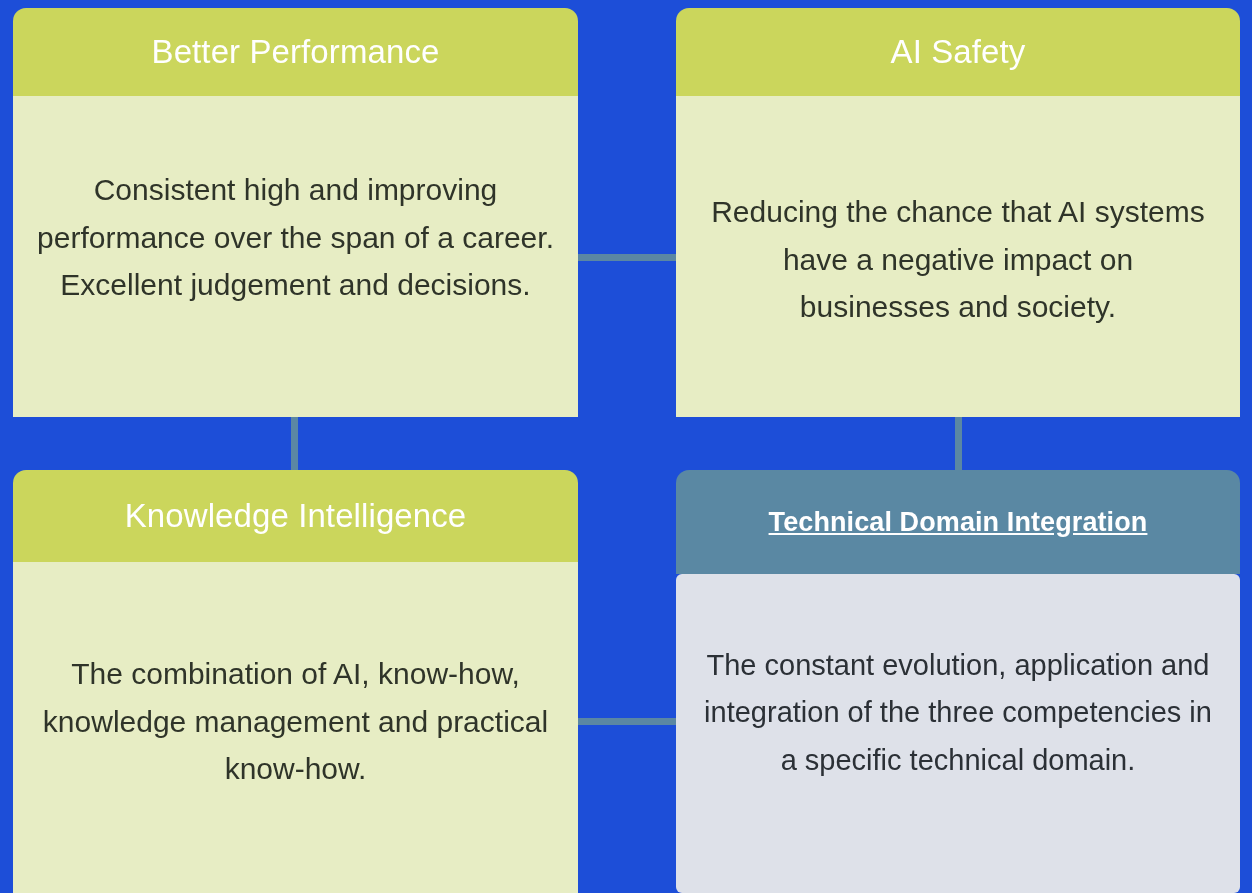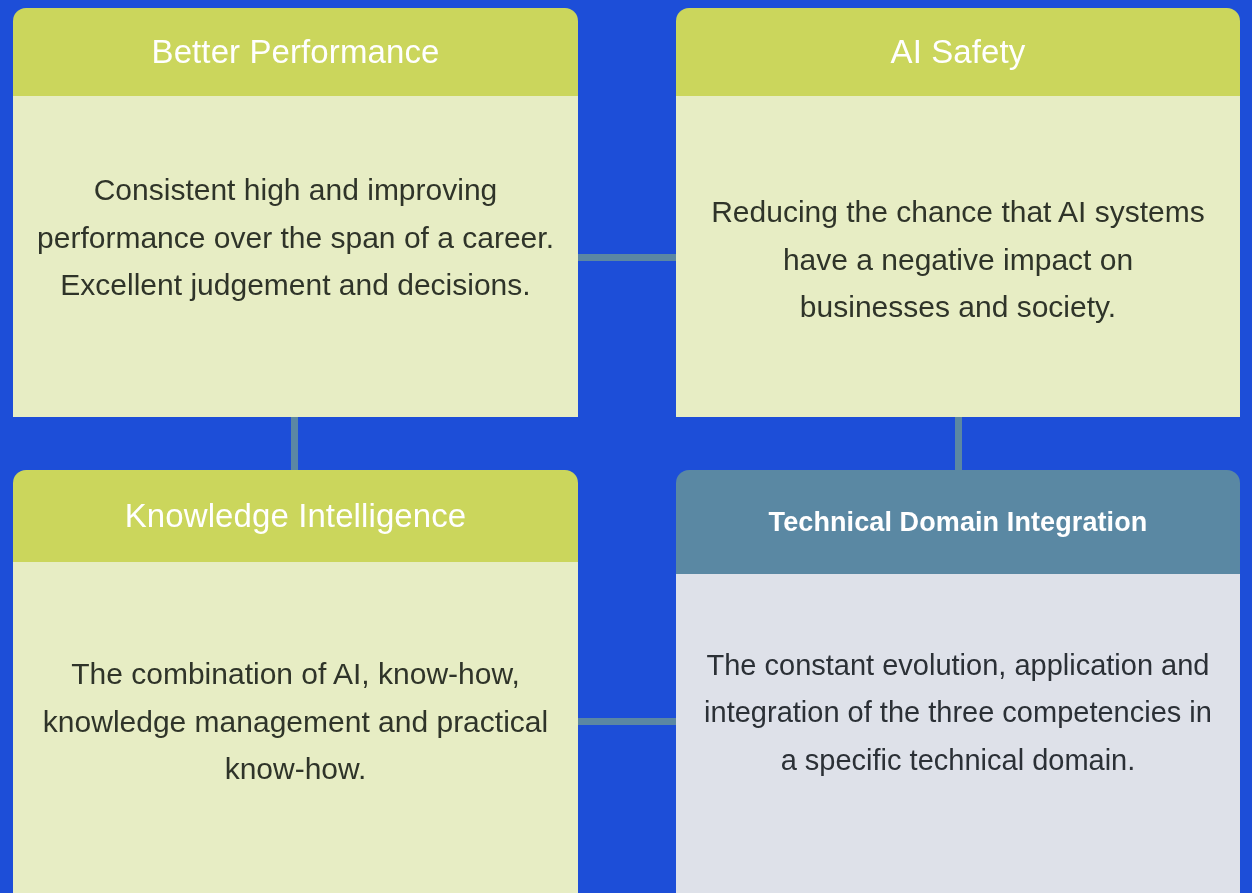--- a/index.html
+++ b/index.html
@@ -75,37 +75,38 @@
     background: #5a88a3;
     font-size: 27px;
     font-weight: 700;
   }
   .card-blue .card-body {
     background: #dee1e9;
     font-size: 29px;
     line-height: 1.63;
     font-weight: 400;
     color: #2b3036;
+    border-radius: 6px;
   }
 
   
   #card-better-performance { left: 13px;  top: 8px;   width: 565px; height: 409px; }
   #card-better-performance .card-header { height: 88px; }
   #card-better-performance .card-body   { height: 321px; padding: 70px 22px 0 22px; }
 
   #card-ai-safety { left: 676px; top: 8px;  width: 564px; height: 409px; }
   #card-ai-safety .card-header { height: 88px; }
   #card-ai-safety .card-body   { height: 321px; padding: 92px 28px 0 28px; }
 
   #card-knowledge-intelligence { left: 13px;  top: 470px; width: 565px; height: 423px; }
   #card-knowledge-intelligence .card-header { height: 92px; }
   #card-knowledge-intelligence .card-body   { height: 331px; padding: 88px 22px 0 22px; }
 
   #card-technical-domain-integration { left: 676px; top: 470px; width: 564px; height: 423px; }
-  #card-technical-domain-integration .card-header { height: 109px; }
+  #card-technical-domain-integration .card-header { height: 109px; text-decoration: underline; }
   #card-technical-domain-integration .card-body   { height: 331px; padding: 68px 26px 0 26px; }
 
   #connector-top-horizontal    { left: 578px; top: 254px; width: 98px; }
   #connector-bottom-horizontal { left: 578px; top: 718px; width: 98px; }
   #connector-left-vertical     { left: 291px; top: 417px; height: 53px; }
   #connector-right-vertical    { left: 955px; top: 417px; height: 53px; }
 </style>
 </head>
 <body>
 

